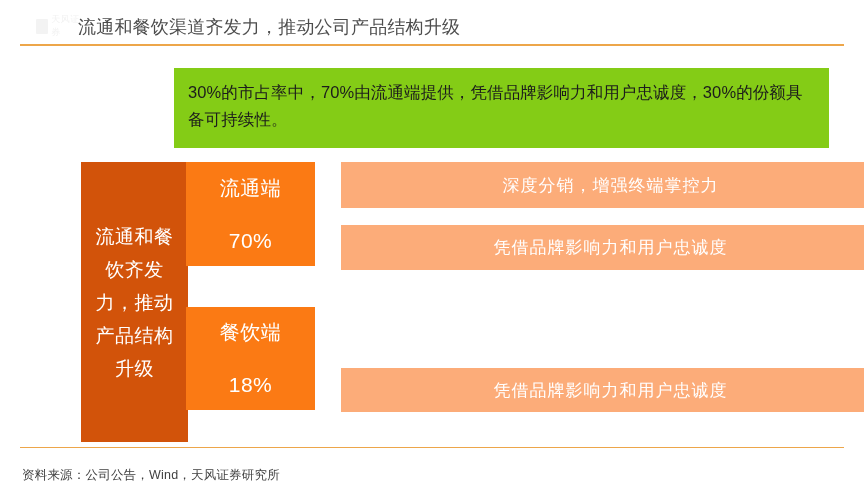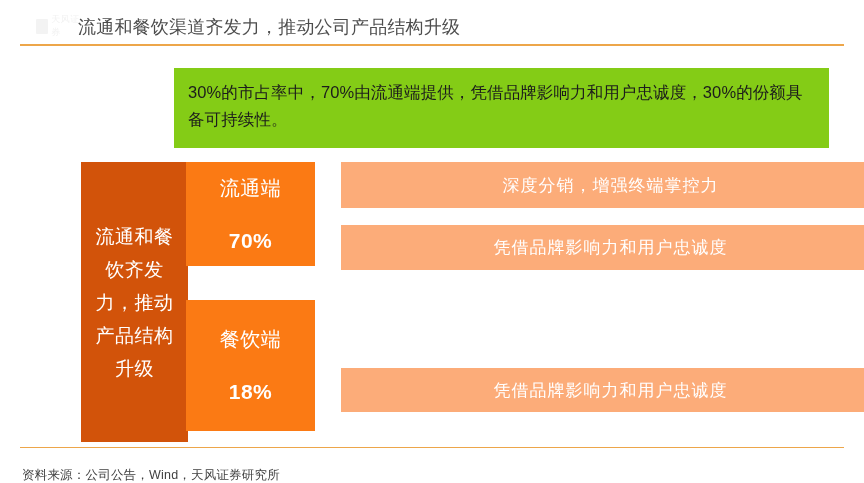--- a/index.html
+++ b/index.html
@@ -111,31 +111,31 @@
     left: 186px;
     width: 129px;
     background: #fb7a14;
     display: flex;
     flex-direction: column;
     align-items: center;
     justify-content: center;
     color: #ffffff;
   }
   .chan-a { top: 162px; height: 104px; }
-  .chan-b { top: 300px; height: 131px; }
+  .chan-b { top: 307px; height: 103px; }
   .chan-name {
     font-size: 20px;
     line-height: 28px;
     font-weight: 400;
     letter-spacing: .5px;
   }
   .chan-pct {
     font-size: 21px;
     line-height: 29px;
-    font-weight: 700;
+    font-weight: 400;
     letter-spacing: .5px;
     margin-top: 24px;
   }
 
   
   .bar {
     position: absolute;
     left: 341px;
     width: 539px;
     background: #fcac79;

